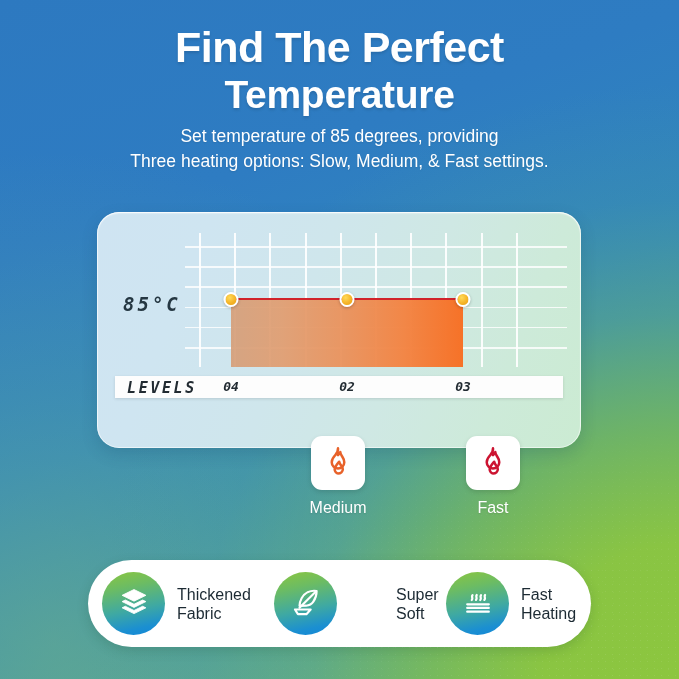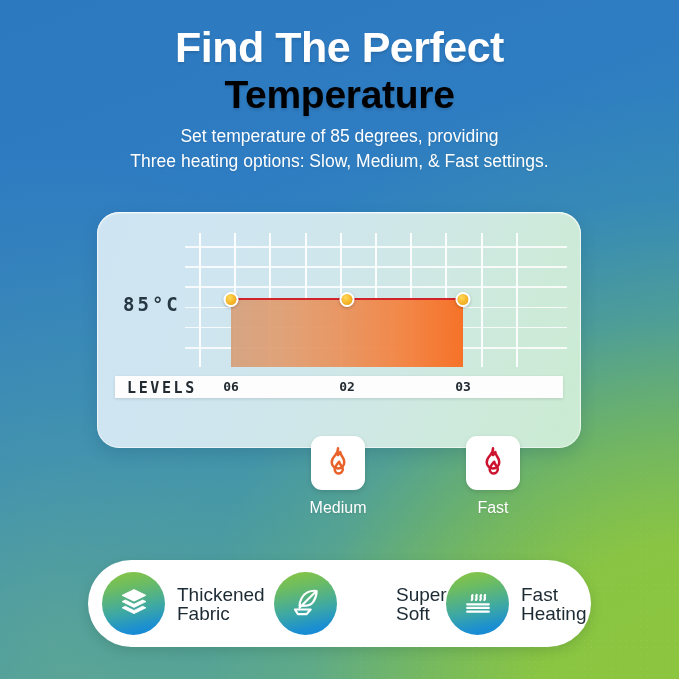--- a/index.html
+++ b/index.html
@@ -59,21 +59,21 @@
     font-size: 43px;
     font-weight: bold;
     color: #ffffff;
     letter-spacing: -0.5px;
     line-height: 50px;
     text-shadow: 0 2px 3px rgba(0,0,0,0.13);
   }
   .headline-2 {
     font-size: 39px;
     font-weight: bold;
-    color: #000000;
+    color: #ffffff;
     letter-spacing: -0.3px;
     line-height: 46px;
     text-shadow: 0 2px 3px rgba(0,0,0,0.13);
   }
 
   
   .subtitle {
     position: absolute;
     top: 124px;
     left: 0;
@@ -93,20 +93,21 @@
     top: 212px;
     width: 484px;
     height: 236px;
     border-radius: 22px;
     background:
       linear-gradient(112deg, #cfe4f2 0%, #cfe5f1 20%, #cfe6ec 42%, #cfe8e4 62%, #cdead9 82%, #cbebd2 100%);
     box-shadow:
       0 6px 16px rgba(16,60,90,0.18),
       inset 0 1px 2px rgba(255,255,255,0.9);
     overflow: hidden;
+    font-style: italic;
   }
   #chart-panel::after {
     content: "";
     position: absolute;
     inset: 0;
     border-radius: 22px;
     border: 1.5px solid rgba(255,255,255,0.55);
     pointer-events: none;
   }
 
@@ -283,21 +284,21 @@
     border-radius: 50%;
     background: linear-gradient(168deg, #8cc63f 0%, #6cbc63 26%, #3fa9a2 58%, #1b8fd1 84%, #1187d8 100%);
     display: flex;
     align-items: center;
     justify-content: center;
     flex: 0 0 auto;
   }
   .feat-text {
     margin-left: 12px;
     color: #1c2a33;
-    font-size: 19px;
+    font-size: 16px;
     line-height: 19px;
     white-space: pre-line;
   }
 </style>
 </head>
 <body>
 
 <div id="bg-base"></div>
 <div id="bg-texture"></div>
 
@@ -322,21 +323,21 @@
       <div id="grid-h"></div>
       <div id="area-fill"></div>
       <div id="area-line"></div>
       <div class="data-point" id="dp-0"></div>
       <div class="data-point" id="dp-1"></div>
       <div class="data-point" id="dp-2"></div>
     </div>
 
     <div id="levels-bar">
       <div id="levels-title">LEVELS</div>
-      <div class="level-tick" id="lv-0">06</div>
+      <div class="level-tick" id="lv-0">04</div>
       <div class="level-tick" id="lv-1">02</div>
       <div class="level-tick" id="lv-2">03</div>
     </div>
   </div>
 
   <div id="heat-options">
 
 
     <div class="heat-opt" id="heat-1">
       <div class="heat-tile">

